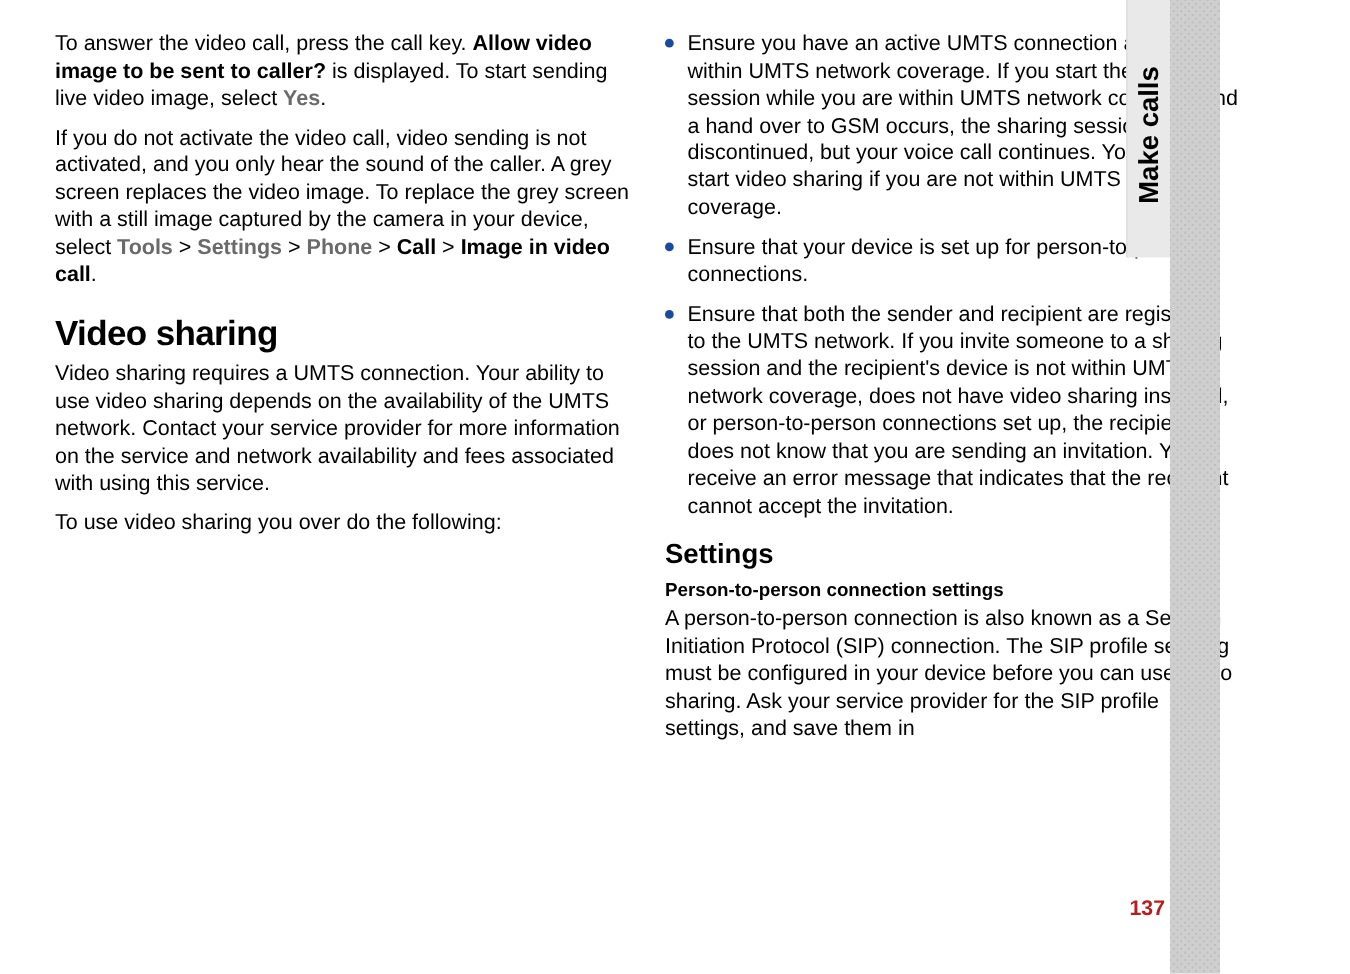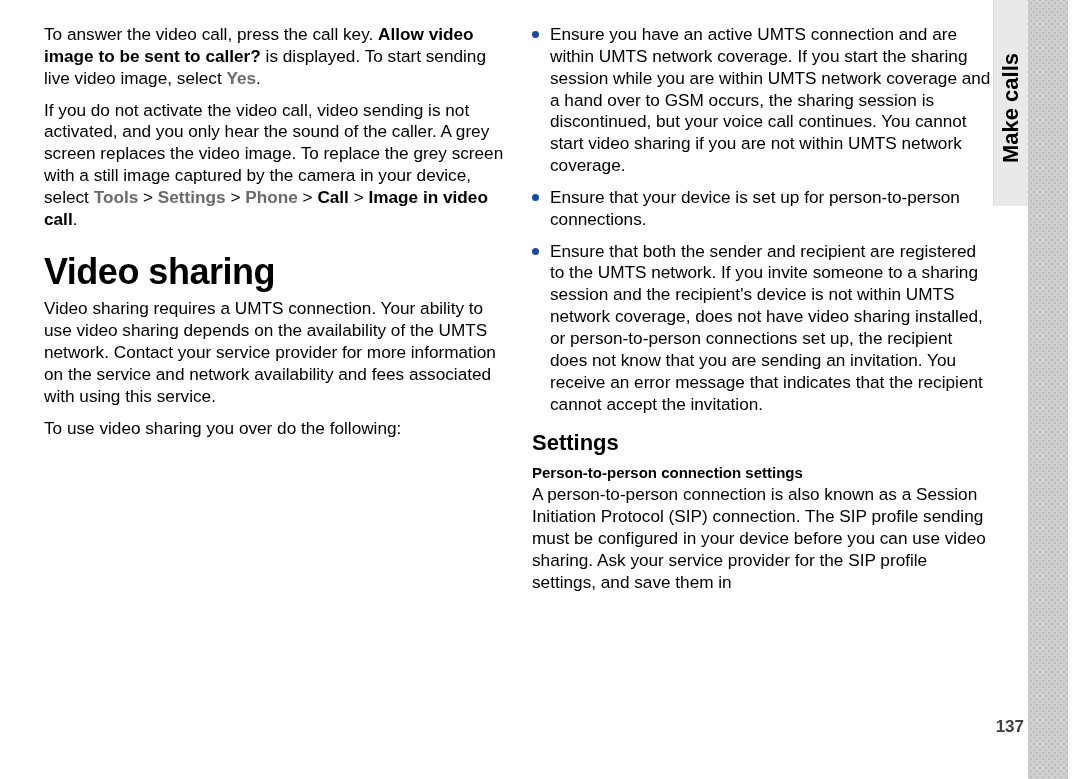--- a/index.html
+++ b/index.html
@@ -7,42 +7,42 @@
     padding: 0;
     width: 1080px;
     height: 779px;
     background: #ffffff;
     font-family: "Segoe UI", "Helvetica Neue", Arial, sans-serif;
     color: #000;
     overflow: hidden;
   }
   .page {
     position: relative;
-    width: 1068px;
+    width: 976px;
     height: 779px;
     display: flex;
     flex-direction: row;
   }
   .content {
     display: flex;
     flex-direction: row;
     padding: 24px 0 0 44px;
     width: 996px;
   }
   .col {
     width: 460px;
     margin-right: 28px;
     font-size: 17.2px;
     line-height: 1.27;
   }
   .col p {
     margin: 0 0 10px 0;
   }
   .h1 {
-    font-size: 36px;
+    font-size: 28px;
     font-weight: 700;
     margin: 18px 0 4px 0;
     letter-spacing: -0.5px;
   }
   .h2 {
     font-size: 22px;
     font-weight: 700;
     margin: 14px 0 2px 0;
   }
   .h3 {
@@ -104,21 +104,21 @@
     color: #000;
     display: block;
     margin-bottom: 85px;
   }
   .page-num {
     position: absolute;
     right: 44px;
     bottom: 42px;
     font-size: 17px;
     font-weight: 700;
-    color: #404040;
+    color: #b91c1c;
   }
 </style>
 </head>
 <body>
 
 <div class="page">
 
   <div class="content">
 
     <div class="col">

